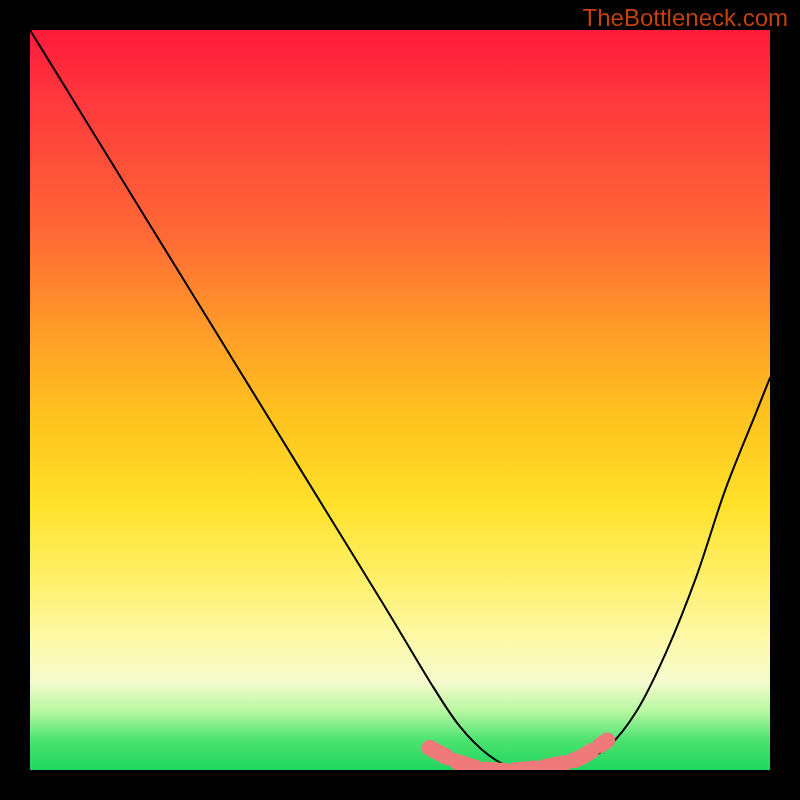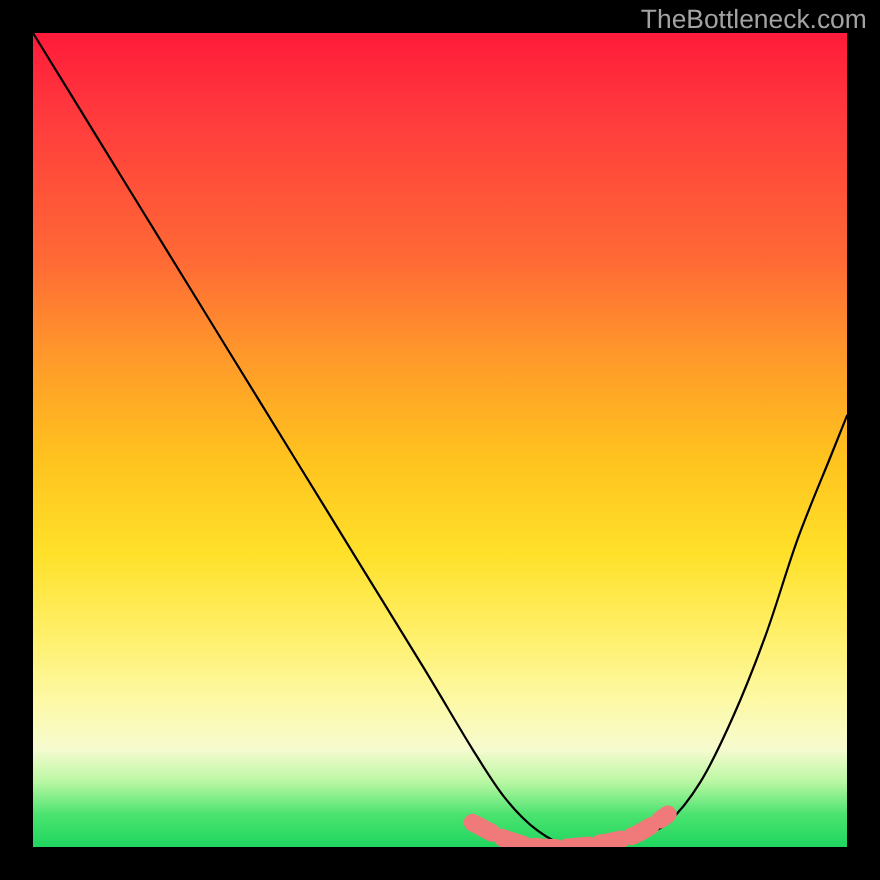--- a/index.html
+++ b/index.html
@@ -58,21 +58,21 @@
     stroke: #f07a7a;
     stroke-width: 16;
     stroke-linecap: round;
     stroke-linejoin: round;
     stroke-dasharray: 20 10;
   }
   .watermark {
     position: absolute;
     top: 4px;
     right: 12px;
-    color: #a3a3a3;
+    color: #c2410c;
     font-size: 24px;
     font-weight: 500;
     font-family: Arial, Helvetica, sans-serif;
     user-select: none;
   }
 </style>
 </head>
 <body>
 
 <div class="stage">

